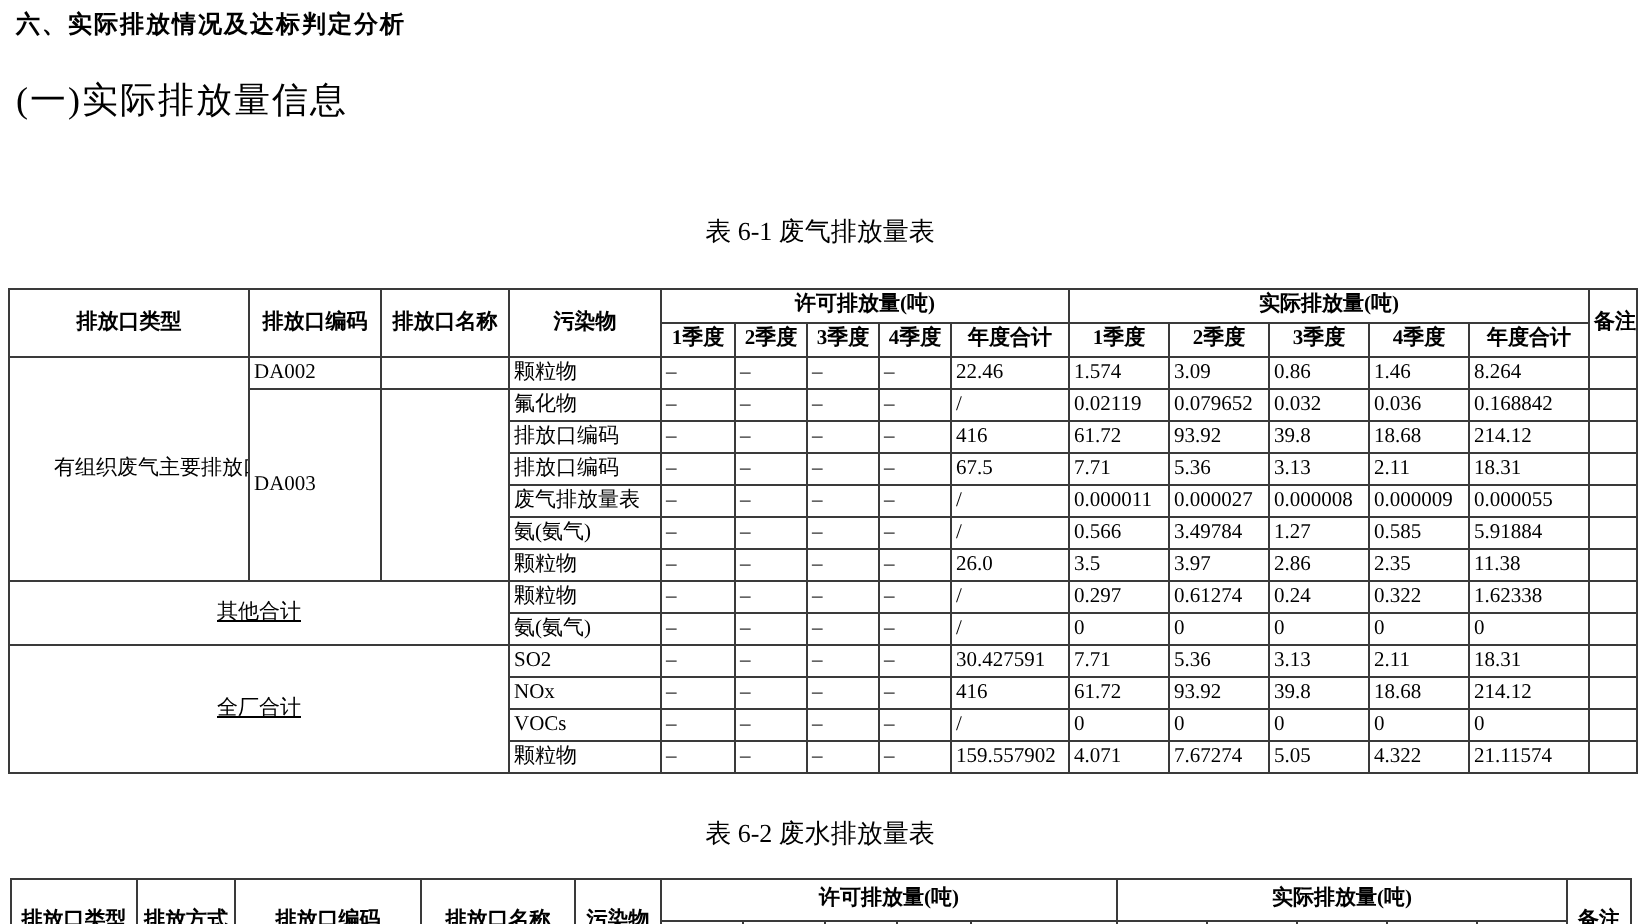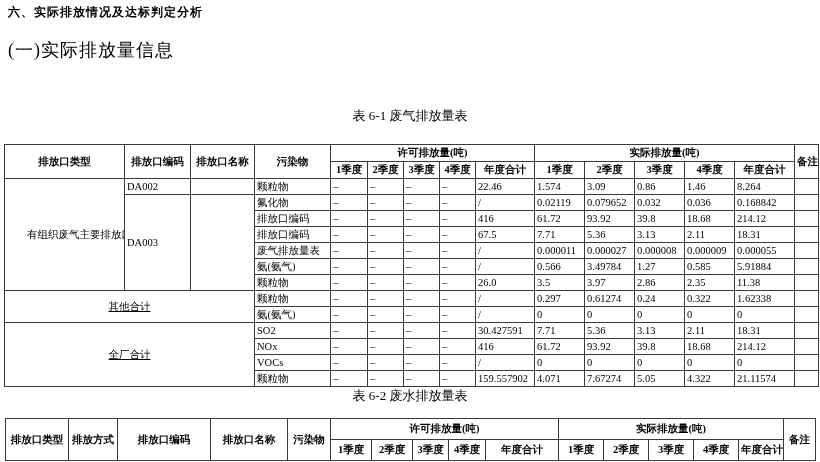--- a/index.html
+++ b/index.html
@@ -11,21 +11,21 @@
   .heading {
     font-family:Liberation Sans, sans-serif;
     font-weight:bold; font-size:12px; letter-spacing:1px;
     margin:4px 0 0 8px;
   }
   .subheading {
     font-size:18px; letter-spacing:1px;
     margin:17px 0 0 8px;
   }
   .caption1 { text-align:center; font-size:13px; margin-top:45px; }
-  .caption2 { text-align:center; font-size:13px; }
+  .caption2 { text-align:center; font-size:13px; margin-top:21px; }
   table {
     border-collapse:collapse; table-layout:fixed;
     margin:6px 0 0 4px;
   }
   #t1 { width:814px; margin-top:19px; }
   #t2 { width:810px; margin-top:13px; margin-left:5px; }
   th, td {
     border:1px solid #3a3a3a;
     font-size:10.5px; line-height:12px;
     padding:0 2px; overflow:hidden; white-space:nowrap;

